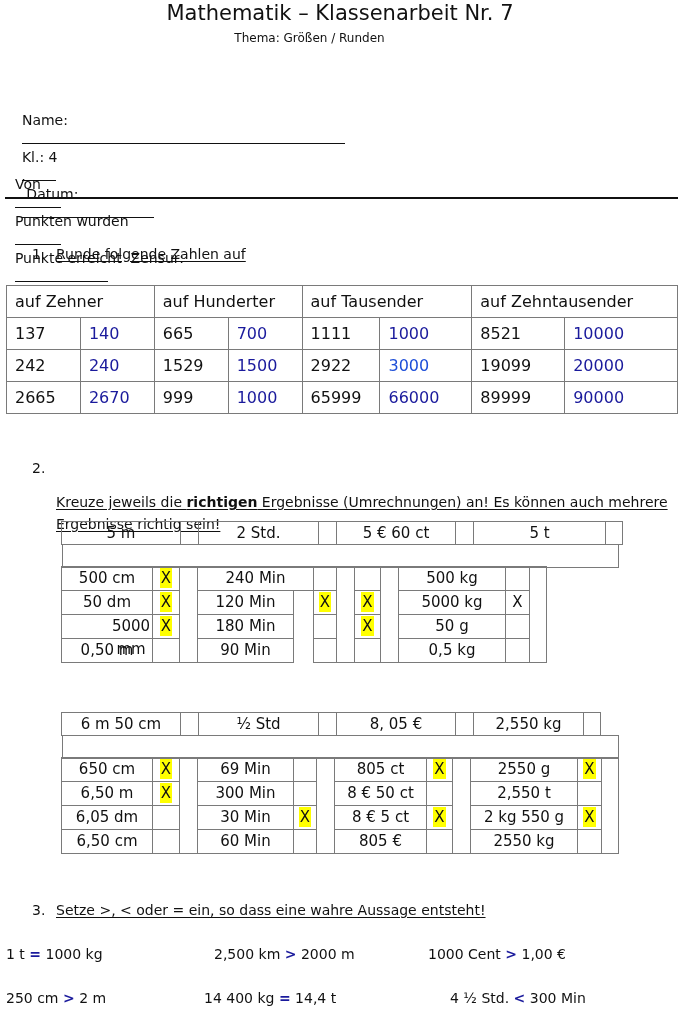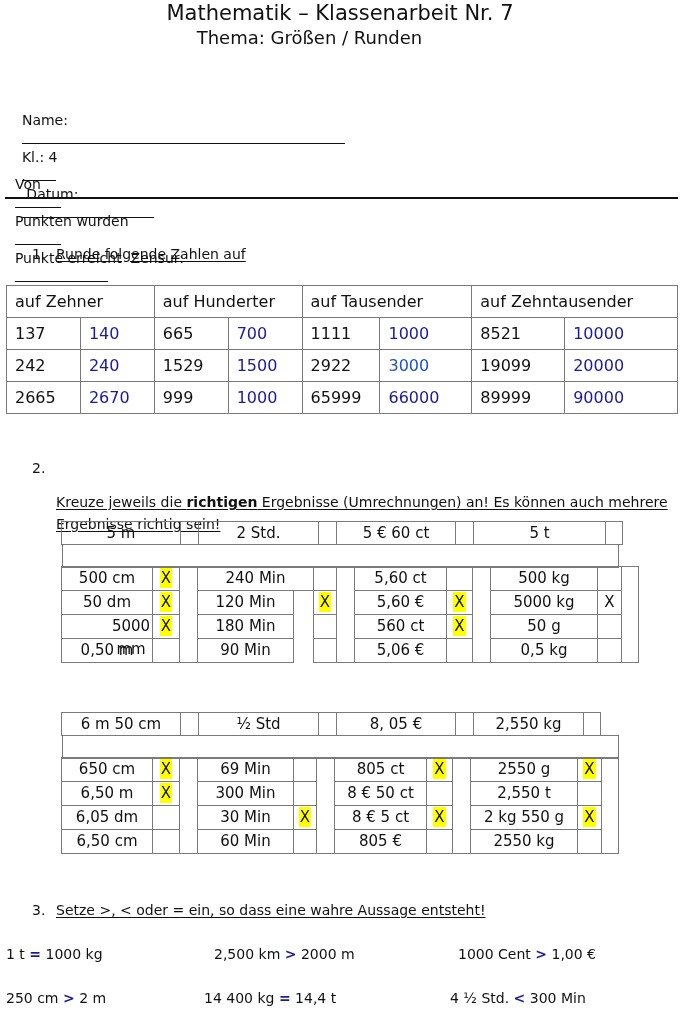--- a/index.html
+++ b/index.html
@@ -2,21 +2,21 @@
 <html><head>
 <meta charset="utf-8">
 <style>
   html, body { margin: 0; padding: 0; background: #ffffff; }
   body {
     width: 680px; height: 1016px; position: relative; overflow: hidden;
     font-family: "DejaVu Sans", sans-serif; color: #111;
   }
   .abs { position: absolute; }
   .title { left: 0; width: 680px; top: 0; text-align: center; font-size: 21px; line-height: 26px; }
-  .subtitle { left: 0; width: 619px; top: 29px; text-align: center; font-size: 18px; line-height: 18px; }
+  .subtitle { left: 0; width: 619px; top: 29px; text-align: center; font-size: 12px; line-height: 18px; }
   .line-row { font-size: 14px; line-height: 18px; white-space: pre; }
   .blank { display: inline-block; border-bottom: 1px solid #111; height: 14px; vertical-align: baseline; }
   .rule { left: 5px; width: 673px; top: 197px; height: 0; border-top: 2px solid #111; }
   .task { font-size: 14px; line-height: 22px; }
   .task .num { display: inline-block; width: 24px; }
   .task u { text-underline-offset: 2px; }
 
   
   table.round { position: absolute; left: 6px; top: 285px; width: 672px; border-collapse: collapse; font-size: 16px; }
   table.round td { border: 1px solid #7a7a7a; height: 31px; padding: 0 0 0 8px; text-align: left; }
@@ -158,26 +158,20 @@
         <div class="cell" style="width: 97px;">90 Min</div>
       </div>
       <div class="col">
         <div class="cell" style="width: 24px;"><span class="mark"></span></div>
         <div class="cell" style="width: 24px;"><span class="mark hl" style="background: rgb(255, 255, 0);">X</span></div>
         <div class="cell" style="width: 24px;"><span class="mark"></span></div>
         <div class="cell" style="width: 24px;"><span class="mark"></span></div>
       </div>
       <div class="spc" style="width: 19px;"></div>
       <div class="col">
-        <div class="cell" style="width: 93px;">5,60 ct</div>
-        <div class="cell" style="width: 93px;">5,60 €</div>
-        <div class="cell" style="width: 93px;">560 ct</div>
-        <div class="cell" style="width: 93px;">5,06 €</div>
-      </div>
-      <div class="col">
         <div class="cell" style="width: 27px;"><span class="mark"></span></div>
         <div class="cell" style="width: 27px;"><span class="mark hl" style="background: rgb(255, 255, 0);">X</span></div>
         <div class="cell" style="width: 27px;"><span class="mark hl" style="background: rgb(255, 255, 0);">X</span></div>
         <div class="cell" style="width: 27px;"><span class="mark"></span></div>
       </div>
       <div class="spc" style="width: 19px;"></div>
       <div class="col">
         <div class="cell" style="width: 108px;">500 kg</div>
         <div class="cell" style="width: 108px;">5000 kg</div>
         <div class="cell" style="width: 108px;">50 g</div>
@@ -259,16 +253,16 @@
       <div class="spc" style="width: 18px;"></div>
     </div>
   </div>
 
 <div class="abs task" style="left:32px; top:899px;">
   <span class="num">3.</span><u>Setze &gt;, &lt; oder = ein, so dass eine wahre Aussage entsteht!</u>
 </div>
 
 <div class="abs cmp" style="left:6px; top:945px;"><span>1 t</span> <span class="op" style="color: rgb(26, 26, 156);">=</span> <span>1000 kg</span></div>
 <div class="abs cmp" style="left:214px; top:945px;"><span>2,500 km</span> <span class="op" style="color: rgb(26, 26, 156);">&gt;</span> <span>2000 m</span></div>
-<div class="abs cmp" style="left:458px; top:945px;"><span>1000 Cent</span> <span class="op" style="color: rgb(26, 26, 156);">&gt;</span> <span>1,00 €</span></div>
+<div class="abs cmp" style="left:428px; top:945px;"><span>1000 Cent</span> <span class="op" style="color: rgb(26, 26, 156);">&gt;</span> <span>1,00 €</span></div>
 <div class="abs cmp" style="left:6px; top:989px;"><span>250 cm</span> <span class="op" style="color: rgb(26, 26, 156);">&gt;</span> <span>2 m</span></div>
 <div class="abs cmp" style="left:204px; top:989px;"><span>14 400 kg</span> <span class="op" style="color: rgb(26, 26, 156);">=</span> <span>14,4 t</span></div>
 <div class="abs cmp" style="left:450px; top:989px;"><span>4 ½ Std.</span> <span class="op" style="color: rgb(26, 26, 156);">&lt;</span> <span>300 Min</span></div>
 
 </body></html>

